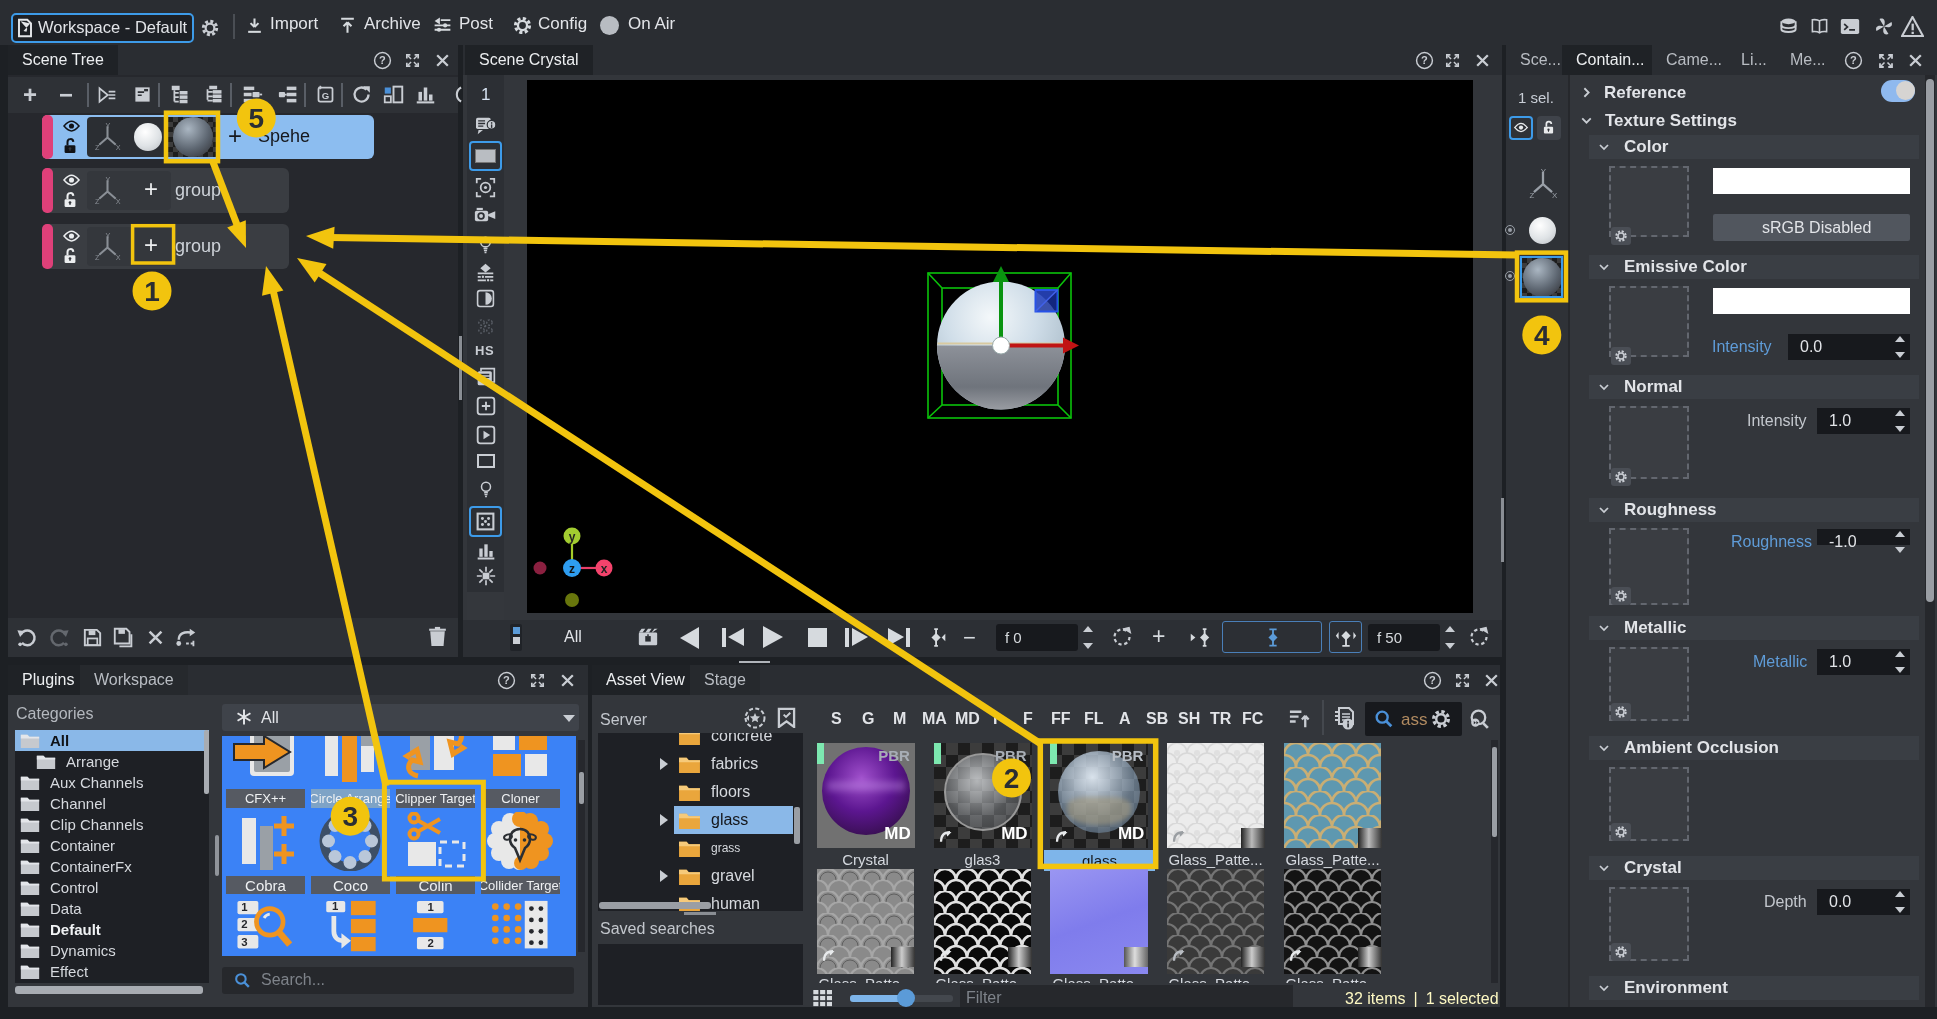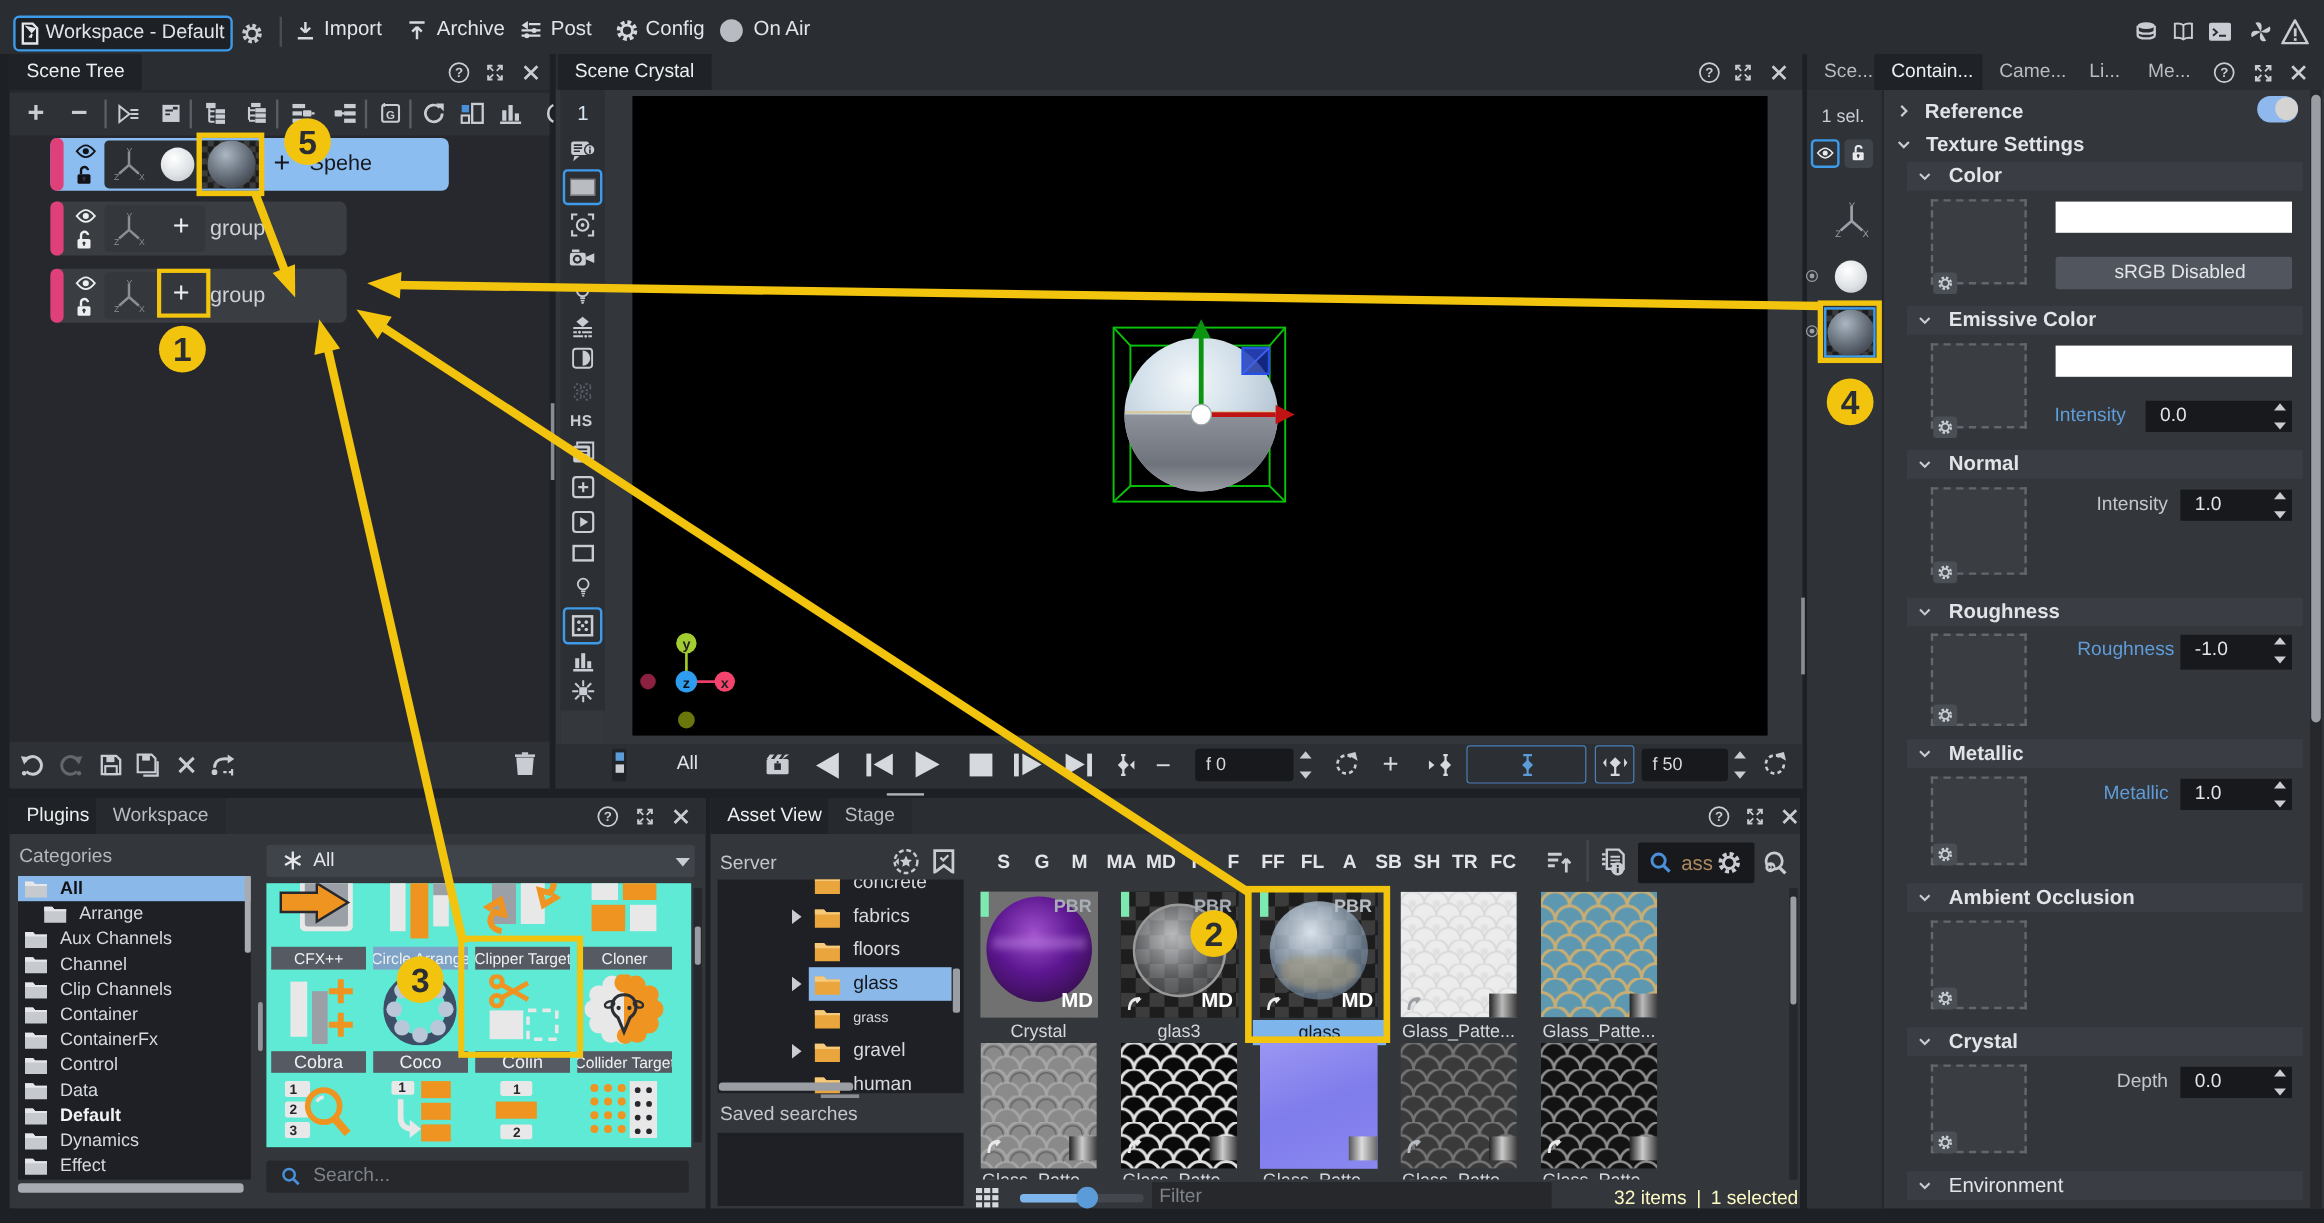--- a/index.html
+++ b/index.html
@@ -652,21 +652,21 @@
 <div class="ab" style="left:15px;top:986px;width:188px;height:8px;background:#a8acb2;border-radius:3px"></div>
 <div class="ab" style="left:215px;top:835px;width:4px;height:41px;background:#90949a;border-radius:2px"></div>
 
 <div class="ab" style="left:222px;top:704px;width:357px;height:27px;background:#3f434a;border-radius:3px"></div>
 <svg class="ab" style="left:235px;top:708px" width="18" height="18" viewBox="0 0 24 24">
     <path d="M12 2v20M3.4 7l17.2 10M3.4 17L20.6 7" stroke="#e4e6e9" stroke-width="2.6"></path>
   </svg>
 <div class="tx" style="left:261px;top:709px;font-size:16px">All</div>
 <div class="ab" style="left:563px;top:715px;width:0;height:0;border-left:6px solid transparent;border-right:6px solid transparent;border-top:7px solid #c9cdd3"></div>
 
-<div class="ab" style="left:222px;top:736px;width:354px;height:220px;background:#5eead4;overflow:hidden" id="pgrid">
+<div class="ab" style="left:222px;top:736px;width:354px;height:220px;background:#3b82f6;overflow:hidden" id="pgrid">
 
   <svg class="ab" style="left:10px;top:-12px" width="66" height="60" viewBox="0 0 66 60">
       <rect x="18" y="4" width="44" height="48" rx="4" fill="#e8e8e8"></rect>
       <rect x="22" y="8" width="36" height="40" rx="2" fill="#9aa0a6"></rect>
       <path d="M2 20h30v-8l26 16-26 16v-8H2z" fill="#ef9420" stroke="#26282d" stroke-width="2"></path>
     </svg>
   <svg class="ab" style="left:95px;top:-12px" width="66" height="60" viewBox="0 0 66 60">
       <rect x="8" y="2" width="13" height="50" fill="#e8e8e8"></rect>
       <rect x="25" y="2" width="15" height="56" fill="#ef9420"></rect>
       <rect x="44" y="2" width="13" height="46" fill="#e8e8e8"></rect>
@@ -1214,21 +1214,21 @@
 <svg class="ii" style="left:1596px;top:502px;color:#c9cdd3" width="16" height="16">
     <use href="#chevd"></use>
   </svg>
 <div class="tx" style="left:1624px;top:500px;font-size:17px;font-weight:bold">Roughness</div>
 <div class="slot" style="left:1609px;top:528px;width:80px;height:77px"></div>
 <div class="gearbtn" style="left:1611px;top:587px"></div>
 <svg class="ii" style="left:1614px;top:589px;color:#c9cdd3" width="14" height="14">
     <use href="#gear"></use>
   </svg>
 <div class="tx bluelab" style="left:1731px;top:533px;font-size:16px">Roughness</div>
-<div class="spin" style="left:1817px;top:529px;width:93px;height:29px;line-height:26px;padding-left:12px">-1.0</div>
+<div class="spin" style="left:1817px;top:529px;width:93px;height:16px;line-height:26px;padding-left:12px">-1.0</div>
 <div class="udar" style="left:1893px;top:529px;height:26px">
     <b></b>
     <i></i>
   </div>
 
 <div class="sect" style="left:1589px;top:616px;width:330px;height:24px"></div>
 <svg class="ii" style="left:1596px;top:620px;color:#c9cdd3" width="16" height="16">
     <use href="#chevd"></use>
   </svg>
 <div class="tx" style="left:1624px;top:618px;font-size:17px;font-weight:bold">Metallic</div>
@@ -1269,21 +1269,21 @@
 <div class="spin" style="left:1817px;top:889px;width:93px;height:26px;line-height:26px;padding-left:12px">0.0</div>
 <div class="udar" style="left:1893px;top:889px;height:26px">
     <b></b>
     <i></i>
   </div>
 
 <div class="sect" style="left:1589px;top:976px;width:330px;height:24px"></div>
 <svg class="ii" style="left:1596px;top:980px;color:#c9cdd3" width="16" height="16">
     <use href="#chevd"></use>
   </svg>
-<div class="tx" style="left:1624px;top:978px;font-size:17px;font-weight:normal">Environment</div>
+<div class="tx" style="left:1624px;top:978px;font-size:17px;font-weight:bold">Environment</div>
 
 <div class="ab" style="left:1925px;top:75px;width:10px;height:932px;background:#26282c"></div>
 <div class="ab" style="left:1926px;top:79px;width:8px;height:523px;background:#9a9ea4;border-radius:4px"></div>
 
 <div class="ab" style="left:1501px;top:498px;width:3px;height:64px;background:#8a8e94"></div>
 <div class="ab" style="left:459px;top:336px;width:3px;height:64px;background:#8a8e94"></div>
 
 <svg class="ab" style="left:0;top:0;z-index:60;pointer-events:none" width="1937" height="1019" viewBox="0 0 1937 1019">
   <g stroke="#f2c40e" stroke-width="7" fill="none">
     <line x1="1517" y1="255" x2="330" y2="237.5"></line>

